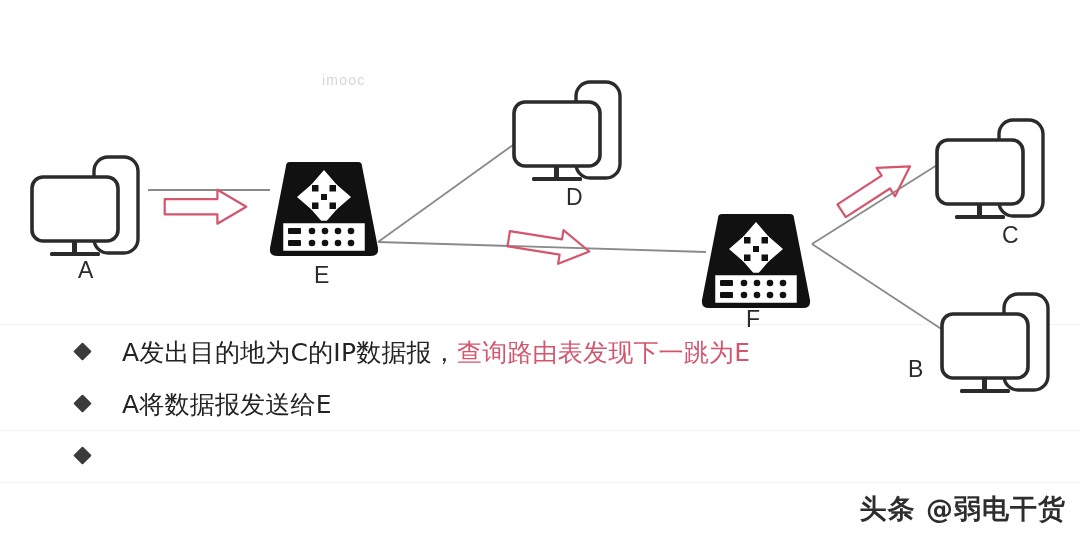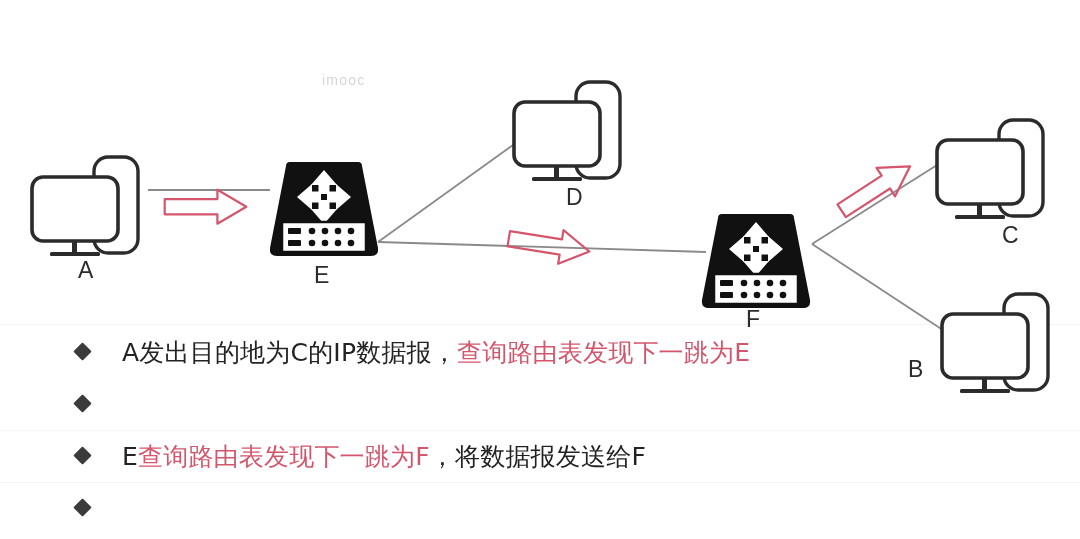--- a/index.html
+++ b/index.html
@@ -207,40 +207,38 @@
   </svg>
 
   <div class="node-label" style="left:78px; top:259px;">A</div>
   <div class="node-label" style="left:314px; top:264px;">E</div>
   <div class="node-label" style="left:566px; top:186px;">D</div>
   <div class="node-label" style="left:746px; top:308px;">F</div>
   <div class="node-label" style="left:1002px; top:224px;">C</div>
   <div class="node-label" style="left:908px; top:358px;">B</div>
 
   <div id="imooc-watermark">imooc</div>
+  <div id="toutiao-watermark">头条 @弱电干货</div>
 
   <div id="bullets">
 
     <div class="bullet-row">
       <span class="bullet-marker"></span>
       <span class="bullet-text">
         <span class="seg-dark">A发出目的地为C的IP数据报，</span><span class="seg-red">查询路由表发现下一跳为E</span>
       </span>
     </div>
 
     <div class="bullet-row">
       <span class="bullet-marker"></span>
-    </div>
-
-    <div class="bullet-row">
-      <span class="bullet-marker"></span>
       <span class="bullet-text">
-        <span class="seg-dark">E</span><span class="seg-red">查询路由表发现下一跳为F</span><span class="seg-dark">，将数据报发送给F</span>
+        <span class="seg-dark">A将数据报发送给E</span>
       </span>
     </div>
+
 
     <div class="bullet-row">
       <span class="bullet-marker"></span>
     </div>
 
   </div>
 
 </div>
 
 </body></html>

